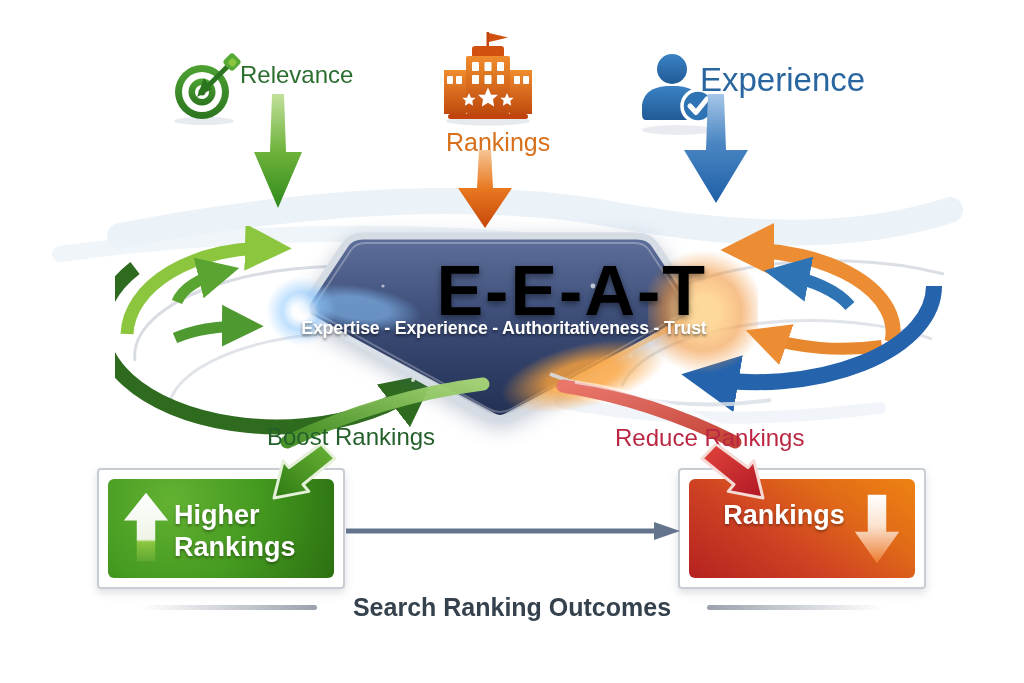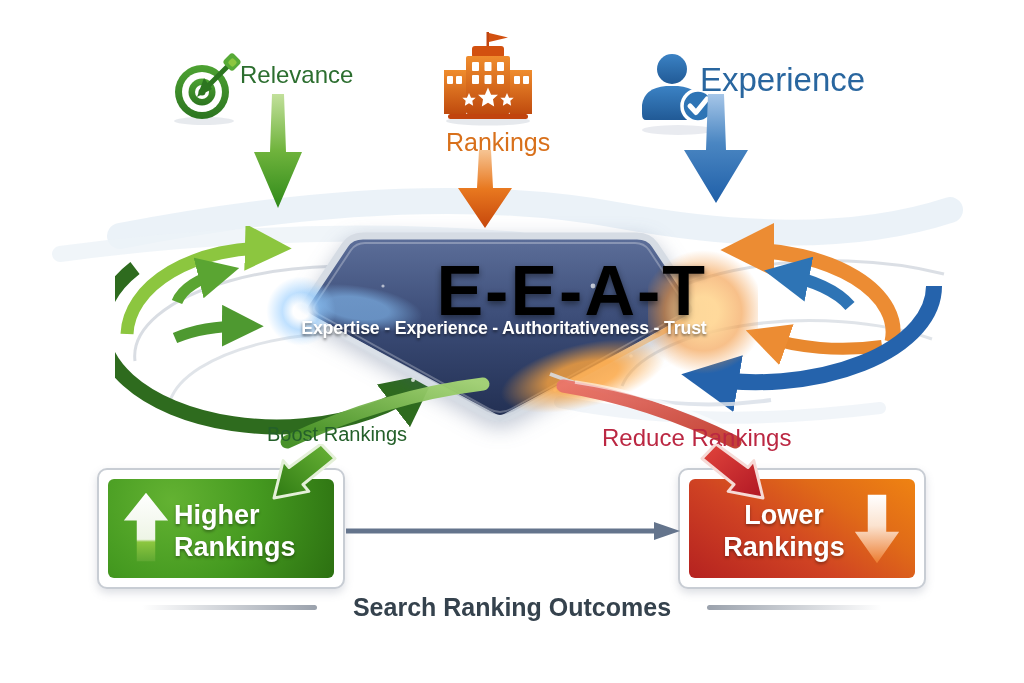--- a/index.html
+++ b/index.html
@@ -3,21 +3,21 @@
 <meta charset="utf-8">
 <style>
   html,body{margin:0;padding:0;background:#fff;}
   #stage{position:relative;width:1024px;height:683px;background:#ffffff;overflow:hidden;
          font-family:"Liberation Sans",sans-serif;}
   .abs{position:absolute;}
   .lbl{font-weight:normal;white-space:nowrap;}
   .lbl-green{color:#2c6e2f;font-size:24px;}
   .lbl-orange{color:#d8701b;font-size:25px;}
   .lbl-blue{color:#29669f;font-size:33px;}
-  .lbl-boost{color:#24602a;font-size:20px;}
+  .lbl-boost{color:#24602a;font-size:24px;}
   .lbl-reduce{color:#bb2742;font-size:24px;}
 
   
   #eeat-acronym{left:293px;top:251px;width:414px;text-align:right;color:#000000;
     font-size:70px;font-weight:bold;letter-spacing:2px;text-shadow:0 3px 6px rgba(0,0,0,.45);}
   #eeat-subtitle{left:293px;top:317px;width:414px;text-align:center;color:#fff;
     font-size:18.5px;font-weight:bold;transform:scaleX(.96);text-shadow:0 2px 3px rgba(0,0,0,.5);
     letter-spacing:-0.2px;}
 
   
@@ -25,21 +25,21 @@
   #glow-left{left:266px;top:276px;width:70px;height:70px;
     background:radial-gradient(circle,rgba(255,255,255,.95) 0 16%,rgba(150,205,255,.6) 38%,rgba(150,205,255,0) 70%);}
   #glow-right{left:648px;top:246px;width:110px;height:132px;
     background:radial-gradient(circle,rgba(255,215,150,.95) 0 18%,rgba(242,150,60,.6) 45%,rgba(242,150,60,0) 72%);}
   #glow-flame{left:498px;top:344px;width:170px;height:64px;transform:rotate(-14deg);
     background:radial-gradient(ellipse,rgba(255,165,60,.8) 0 30%,rgba(255,165,60,0) 70%);}
   #glow-cyan{left:292px;top:286px;width:130px;height:44px;transform:rotate(8deg);
     background:radial-gradient(ellipse,rgba(140,200,255,.55) 0 35%,rgba(140,200,255,0) 72%);}
 
   
-  .outcome-outer{width:248px;height:121px;background:#fff;border:2px solid #c8cdd4;border-radius:10px;
+  .outcome-outer{width:248px;height:121px;background:#fff;border:2px solid #c8cdd4;border-radius:4px;
     box-shadow:0 4px 9px rgba(100,110,130,.22);box-sizing:border-box;padding:9px;}
   .outcome-inner{width:100%;height:100%;border-radius:6px;position:relative;}
   #higher-inner{background:radial-gradient(circle at 28% 22%,#63b232 0%,#459a20 48%,#2c7011 100%);}
   #lower-inner{background:linear-gradient(215deg,#ef8312 0%,#e06a18 30%,#d04323 60%,#b52220 100%);}
   .outcome-text{position:absolute;color:#fff;font-weight:bold;font-size:27px;line-height:1.18;
     text-shadow:0 2px 3px rgba(0,0,0,.35);}
   #higher-text{left:66px;top:21px;text-align:left;}
   #lower-text{left:20px;top:21px;width:150px;text-align:center;}
 
   
@@ -245,21 +245,21 @@
           <stop offset="0" stop-color="#e9746a"></stop>
           <stop offset="1" stop-color="#c0392b"></stop>
         </linearGradient>
       </defs>
     <path d="M 5 2 Q 112 44 226 28" fill="none" stroke="#dbe1e9" stroke-width="4" opacity="0.85"></path>
     <path d="M 18 14 Q 105 28 190 70" fill="none" stroke="url(#rsw)" stroke-width="13" stroke-linecap="round" opacity="0.95"></path>
     <path d="M 30 10 Q 110 22 182 56" fill="none" stroke="rgba(255,255,255,0.65)" stroke-width="3.5" opacity="0.9"></path>
   </svg>
 
   <div class="abs lbl lbl-boost" style="left:267px;top:423px;">Boost Rankings</div>
-  <div class="abs lbl lbl-reduce" style="left:602px;top:424px;">Reduce Rankings</div>
+  <div class="abs lbl lbl-reduce" style="left:615px;top:424px;">Reduce Rankings</div>
 
   <svg class="abs" style="left:262px;top:444px;z-index:5;" width="80" height="62" viewBox="0 0 80 62">
     <defs>
         <linearGradient id="gfat" x1="1" y1="0" x2="0" y2="1">
           <stop offset="0" stop-color="#6ab437"></stop>
           <stop offset="1" stop-color="#2e7a12"></stop>
         </linearGradient>
       </defs>
     <polygon points="59,0 73,14.5 41,40.5 46.8,47.4 12,54 21.2,16.6 27,23.5" fill="url(#gfat)" stroke="#e4f0d8" stroke-width="3" stroke-linejoin="round"></polygon>
   </svg>
@@ -289,21 +289,20 @@
       <div class="outcome-text" id="higher-text">
         <div>Higher</div>
         <div>Rankings</div>
       </div>
     </div>
   </div>
 
   <div class="abs outcome-outer" style="left:678px;top:468px;">
     <div class="outcome-inner" id="lower-inner">
       <div class="outcome-text" id="lower-text">
-        <div>Lower</div>
         <div>Rankings</div>
       </div>
       <svg style="position:absolute;right:14px;top:12px;" width="48" height="76" viewBox="0 0 52 78">
         <defs>
             <linearGradient id="dng" x1="0" y1="0" x2="0" y2="1">
           <stop offset="0" stop-color="#ffffff"></stop>
               <stop offset="0.45" stop-color="#fbe3d0"></stop>
               <stop offset="1" stop-color="#ec7b2e"></stop>
         </linearGradient>
           </defs>

